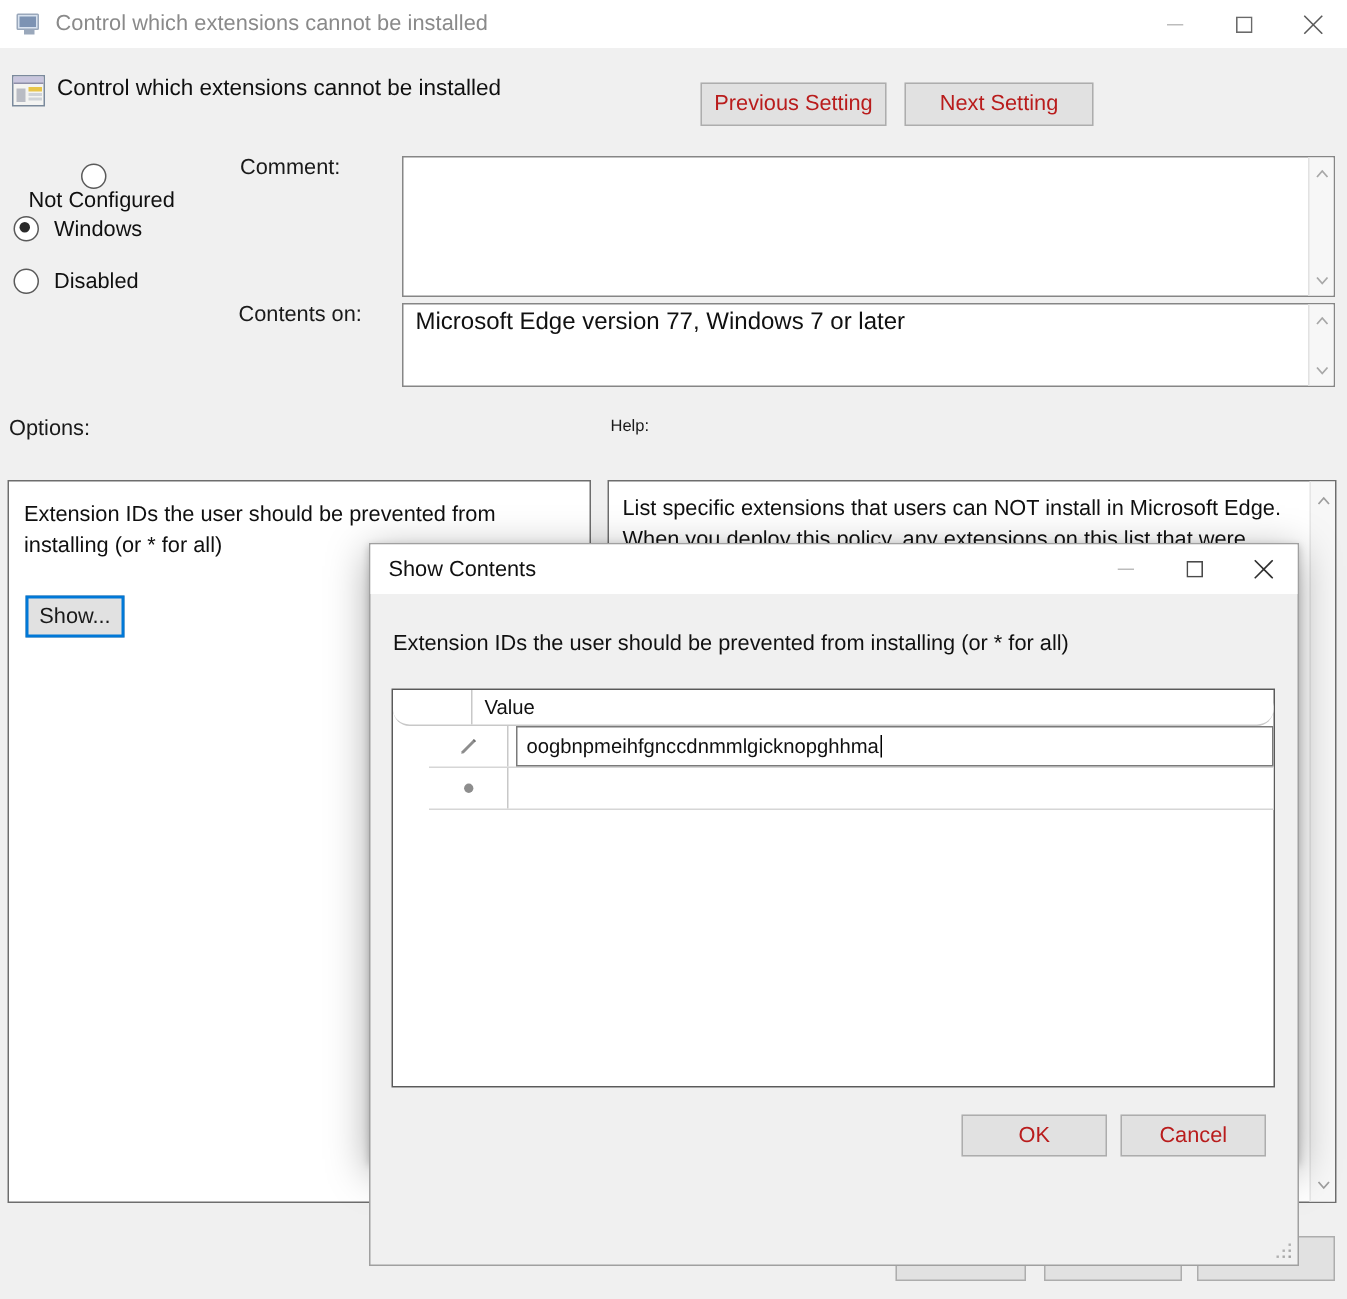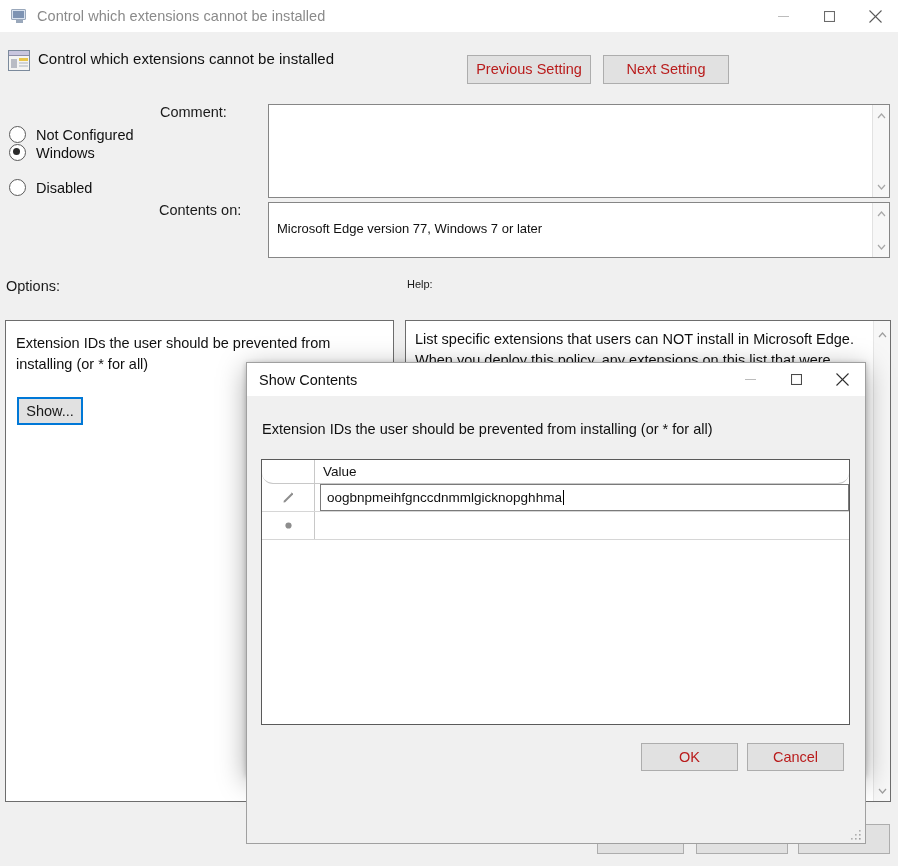--- a/index.html
+++ b/index.html
@@ -140,21 +140,21 @@
     width: 126px; height: 29px;
   }
 
   
   .radio-row {
     position: absolute;
     display: flex;
     align-items: center;
     left: 9px;
   }
-  .radio-row.r1 { top: 126px; }
+  .radio-row.r1 { top: 109px; flex-direction: column; }
   .radio-row.r2 { top: 144px; }
   .radio-row.r3 { top: 179px; }
   .radio-mark {
     width: 17px; height: 17px;
     border: 1.3px solid #5a5a5a;
     border-radius: 50%;
     background: #ffffff;
     box-sizing: border-box;
     position: relative;
     flex: none;
@@ -189,22 +189,22 @@
   
   .tbox {
     position: absolute;
     background: #ffffff;
     border: 1px solid #868686;
     box-sizing: border-box;
     display: flex;
   }
   .tbox-inner {
     flex: 1;
-    padding: 17px 8px;
-    font-size: 13px;
+    padding: 1px 8px;
+    font-size: 16px;
     color: #101010;
     overflow: hidden;
     line-height: 1.35;
   }
   .vscroll {
     width: 17px;
     background: #f7f7f7;
     border-left: 1px solid #e2e2e2;
     display: flex;
     flex-direction: column;
@@ -362,20 +362,21 @@
     align-items: center;
     padding-left: 8px;
     font-size: 13.5px;
     color: #101010;
   }
   .grid-row {
     display: flex;
     height: 27px;
     border-bottom: 1px solid #d6d6d6;
     background: #ffffff;
+    margin-left: 24px;
   }
   .grid-row .cell-rowhdr {
     width: 53px;
     border-right: 1px solid #c8c8c8;
     box-sizing: border-box;
     flex: none;
     display: flex;
     align-items: center;
     justify-content: center;
   }

